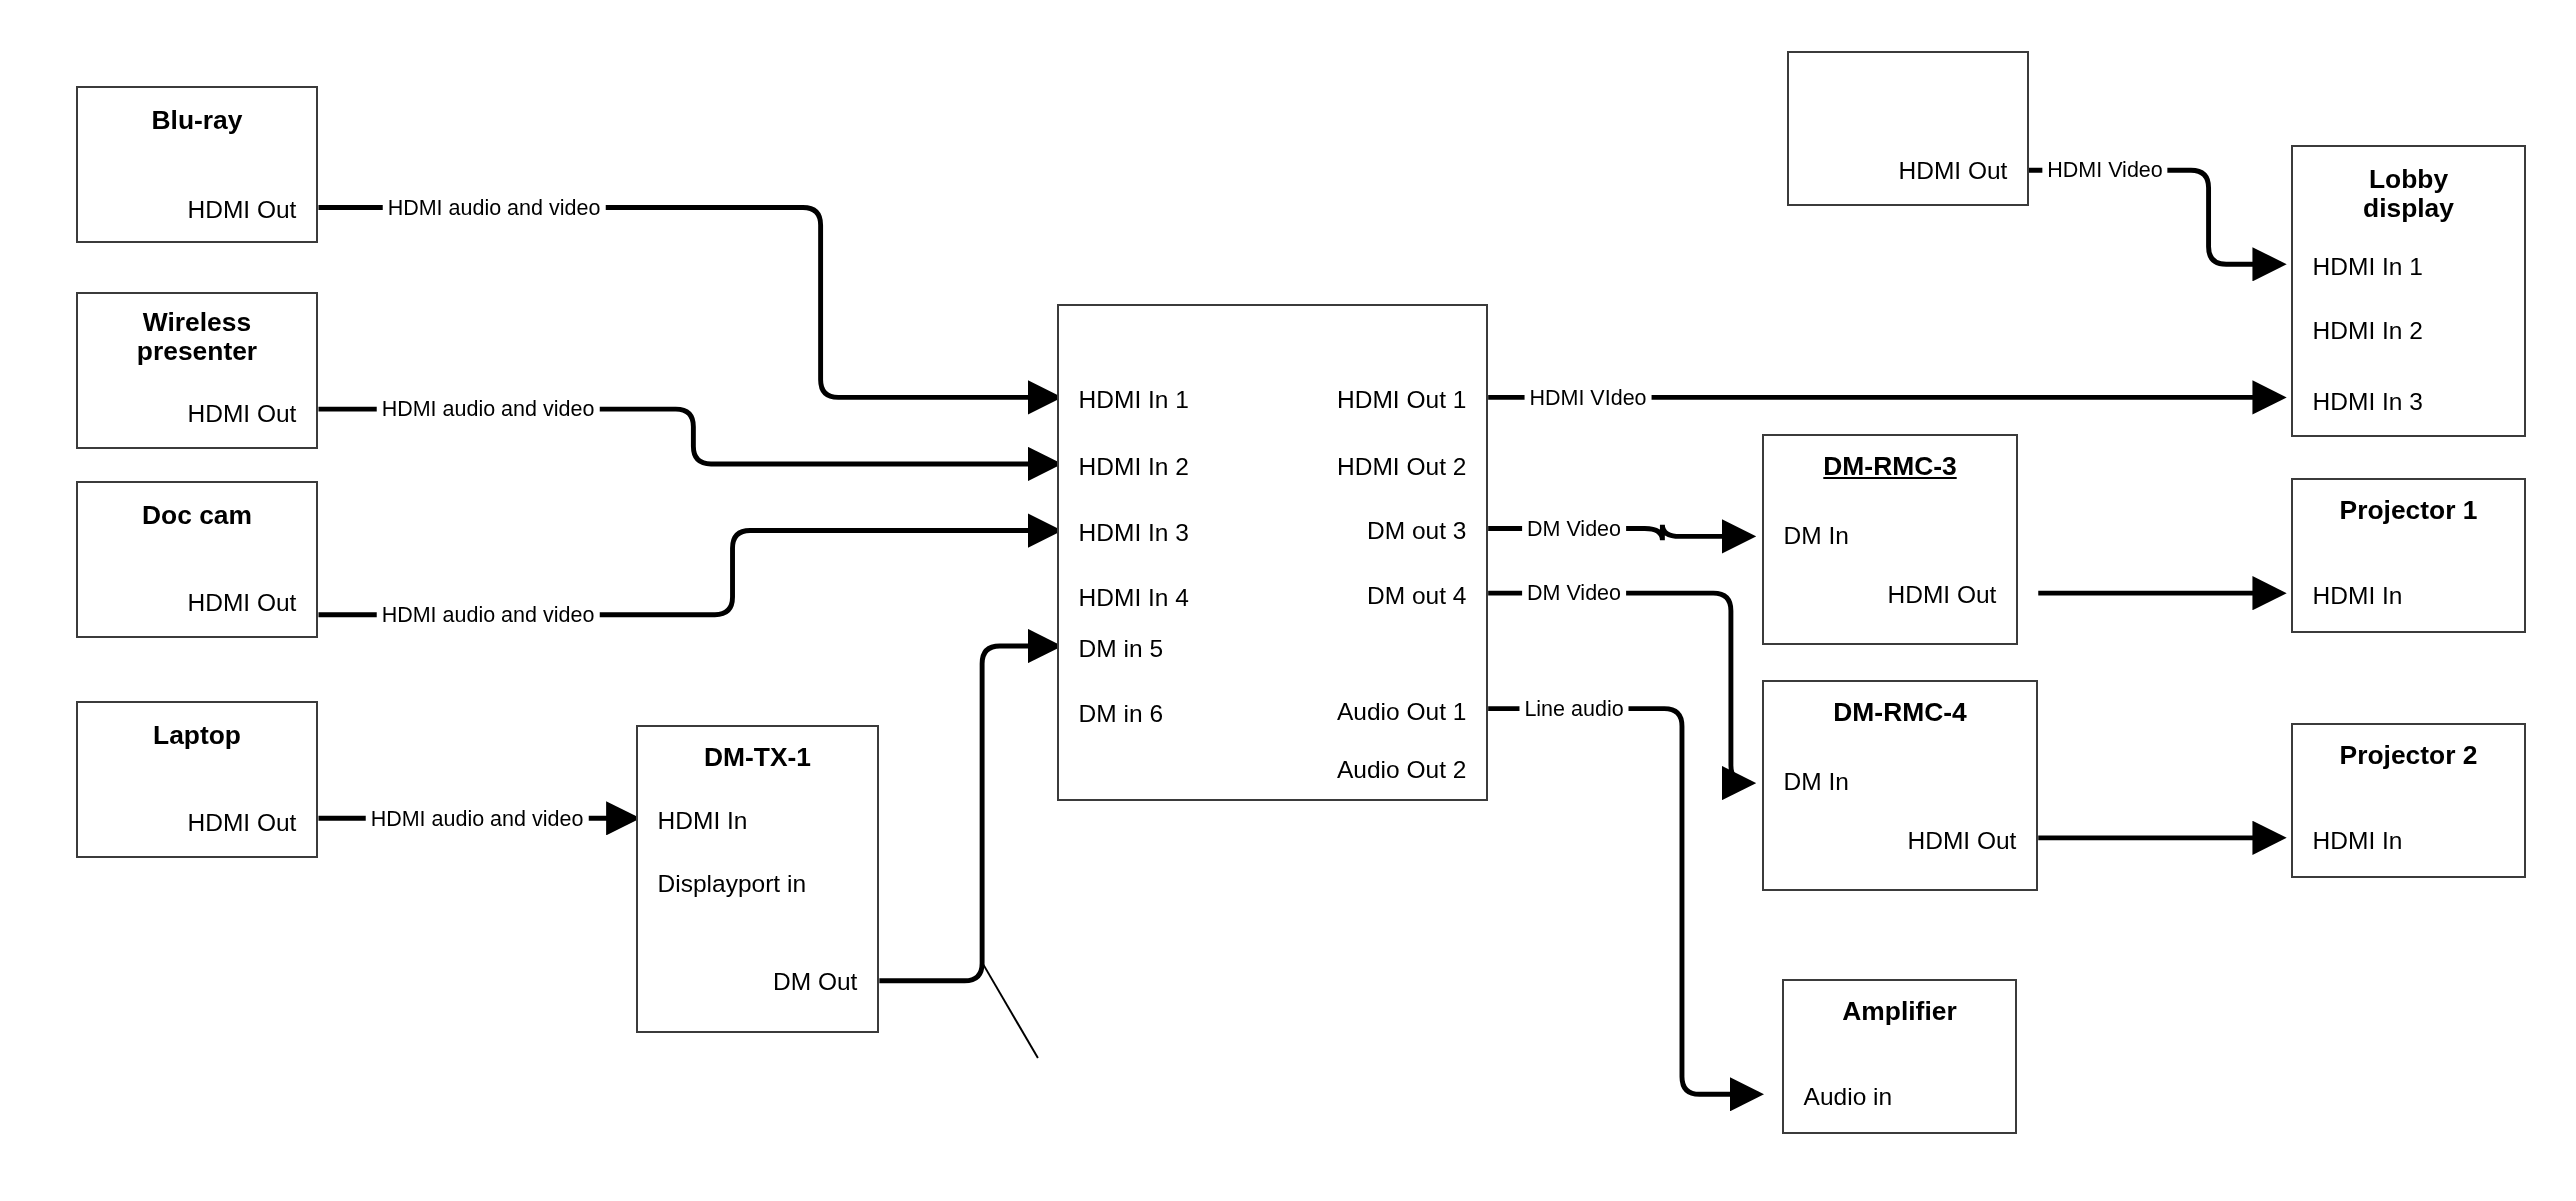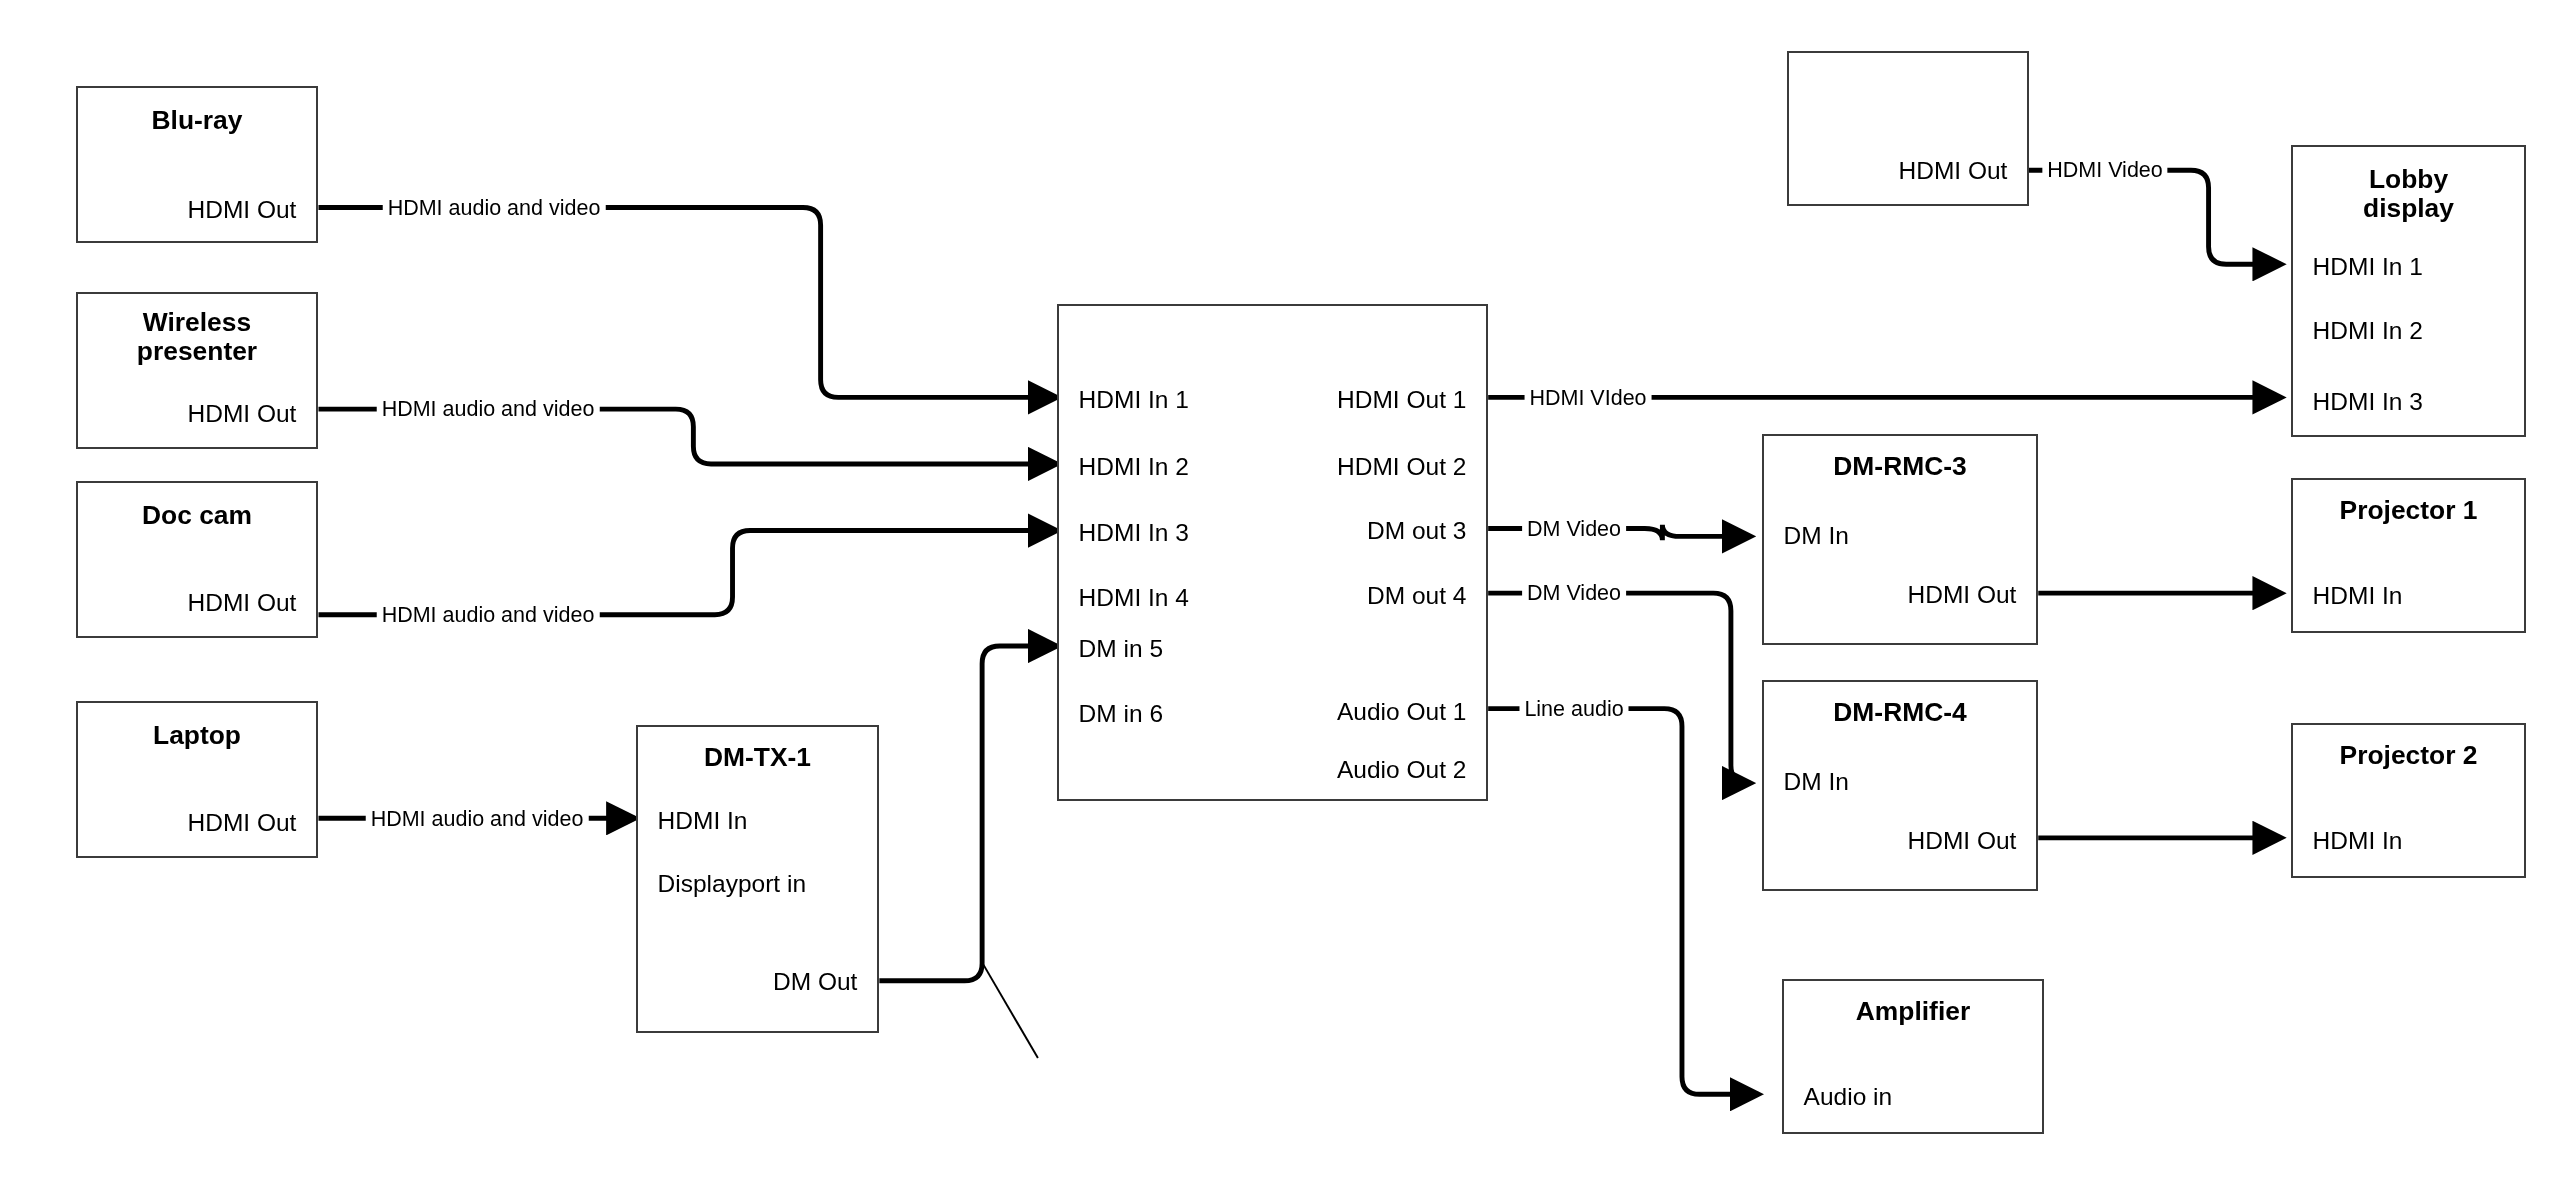--- a/index.html
+++ b/index.html
@@ -138,21 +138,21 @@
   </div>
 
   <div class="node" style="left:2291px;top:145px;width:235px;height:292px;">
     <div class="node-title" style="margin-top:17.6px;">Lobby
 display</div>
     <div class="port left" style="top:106px;">HDMI In 1</div>
     <div class="port left" style="top:170px;">HDMI In 2</div>
     <div class="port left" style="top:241px;">HDMI In 3</div>
   </div>
 
-  <div class="node" style="left:1762px;top:434px;width:276px;height:211px;">
+  <div class="node" style="left:1762px;top:434px;width:256px;height:211px;text-decoration:underline;">
     <div class="node-title" style="margin-top:15.7px;">DM-RMC-3</div>
     <div class="port left" style="top:86px;">DM In</div>
     <div class="port right" style="top:145px;">HDMI Out</div>
   </div>
 
   <div class="node" style="left:1762px;top:680px;width:276px;height:211px;">
     <div class="node-title" style="margin-top:15.7px;">DM-RMC-4</div>
     <div class="port left" style="top:86px;">DM In</div>
     <div class="port right" style="top:145px;">HDMI Out</div>
   </div>
@@ -160,21 +160,21 @@
   <div class="node" style="left:2291px;top:478px;width:235px;height:155px;">
     <div class="node-title" style="margin-top:15.7px;">Projector 1</div>
     <div class="port left" style="top:102px;">HDMI In</div>
   </div>
 
   <div class="node" style="left:2291px;top:723px;width:235px;height:155px;">
     <div class="node-title" style="margin-top:15.7px;">Projector 2</div>
     <div class="port left" style="top:102px;">HDMI In</div>
   </div>
 
-  <div class="node" style="left:1782px;top:979px;width:262px;height:155px;">
+  <div class="node" style="left:1782px;top:979px;width:235px;height:155px;">
     <div class="node-title" style="margin-top:15.7px;">Amplifier</div>
     <div class="port left" style="top:102px;">Audio in</div>
   </div>
 
 
   <div class="edge-label" style="left:494px;top:208px;">HDMI audio and video</div>
 
   <div class="edge-label" style="left:488px;top:409px;">HDMI audio and video</div>
 
   <div class="edge-label" style="left:488px;top:615px;">HDMI audio and video</div>

